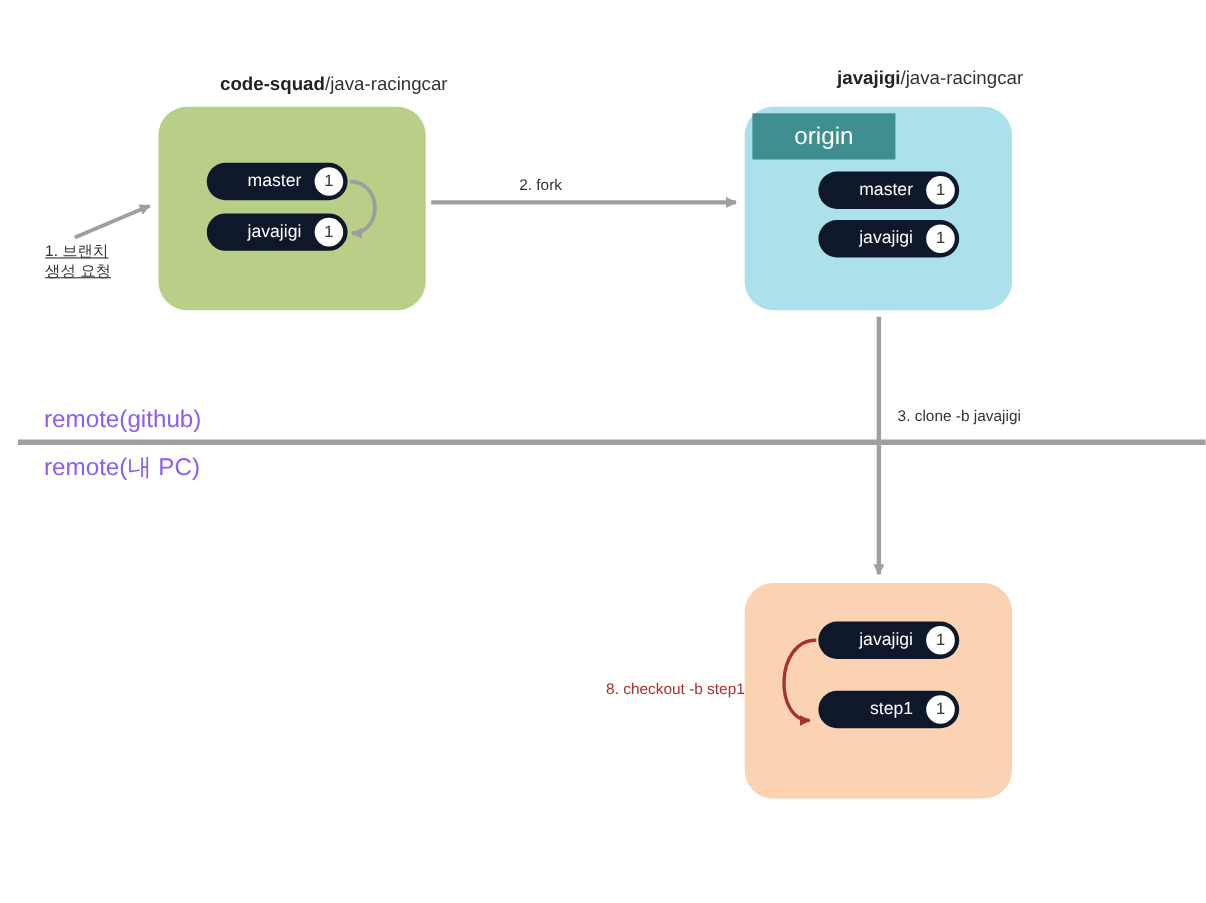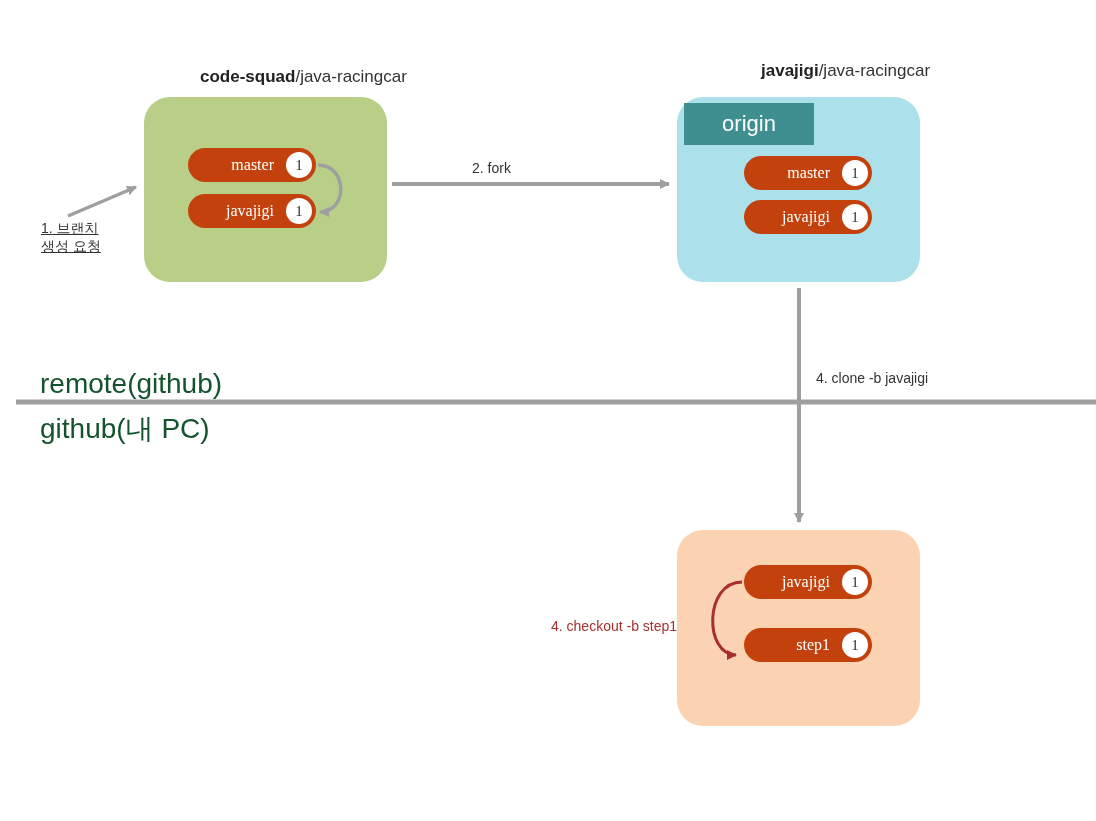--- a/index.html
+++ b/index.html
@@ -50,25 +50,24 @@
     font-size: 22px;
     text-align: center;
     line-height: 42px;
   }
 
   
   .pill {
     position: absolute;
     height: 34px;
     border-radius: 17px;
-    background: #c2410c;
+    background: #0f172a;
     color: #fff;
     font-size: 16px;
     line-height: 34px;
-    font-family: Liberation Serif, serif;
   }
   .pill .pill-label {
     position: absolute;
     left: 0;
     right: 34px;
     padding-right: 8px;
     text-align: right;
   }
   .pill .pill-badge {
     position: absolute;
@@ -89,22 +88,22 @@
     position: absolute;
     font-size: 14px;
     color: #333;
     line-height: 1.25;
     white-space: nowrap;
   }
   .annot.red { color: #a92f2f; }
 
   .divider-label {
     position: absolute;
-    font-size: 28px;
-    color: #14532d;
+    font-size: 22px;
+    color: #8b5cf6;
   }
 
   svg.overlay {
     position: absolute;
     left: 0; top: 0;
     width: 1096px;
     height: 821px;
     pointer-events: none;
   }
 </style>
@@ -153,25 +152,25 @@
   <div class="pill" style="left:728px; top:628px; width:128px;">
     <span class="pill-label">step1</span>
     <span class="pill-badge">1</span>
   </div>
 
   <div class="annot" style="left:25px; top:220px;text-decoration:underline;">
     <span>1. 브랜치</span><br>
     <span>생성 요청</span>
   </div>
   <div class="annot" style="left:456px; top:160px;">2. fork</div>
-  <div class="annot" style="left:800px; top:370px;">4. clone -b javajigi</div>
-  <div class="annot red" style="left:535px; top:618px;">4. checkout -b step1</div>
+  <div class="annot" style="left:800px; top:370px;">3. clone -b javajigi</div>
+  <div class="annot red" style="left:535px; top:618px;">8. checkout -b step1</div>
 
   <div class="divider-label" style="left:24px; top:368px;">remote(github)</div>
-  <div class="divider-label" style="left:24px; top:410px;">github(내 PC)</div>
+  <div class="divider-label" style="left:24px; top:410px;">remote(내 PC)</div>
 
   <svg class="overlay" viewBox="0 0 1096 821">
     <defs>
       <marker id="arrow-gray" markerWidth="12" markerHeight="12" refX="9" refY="5" orient="auto" markerUnits="userSpaceOnUse">
         <path d="M0,0 L10,5 L0,10 Z" fill="#9f9f9f"></path>
       </marker>
       <marker id="arrow-red" markerWidth="12" markerHeight="12" refX="9" refY="5" orient="auto" markerUnits="userSpaceOnUse">
         <path d="M0,0 L10,5 L0,10 Z" fill="#a92f2f"></path>
       </marker>
     </defs>

